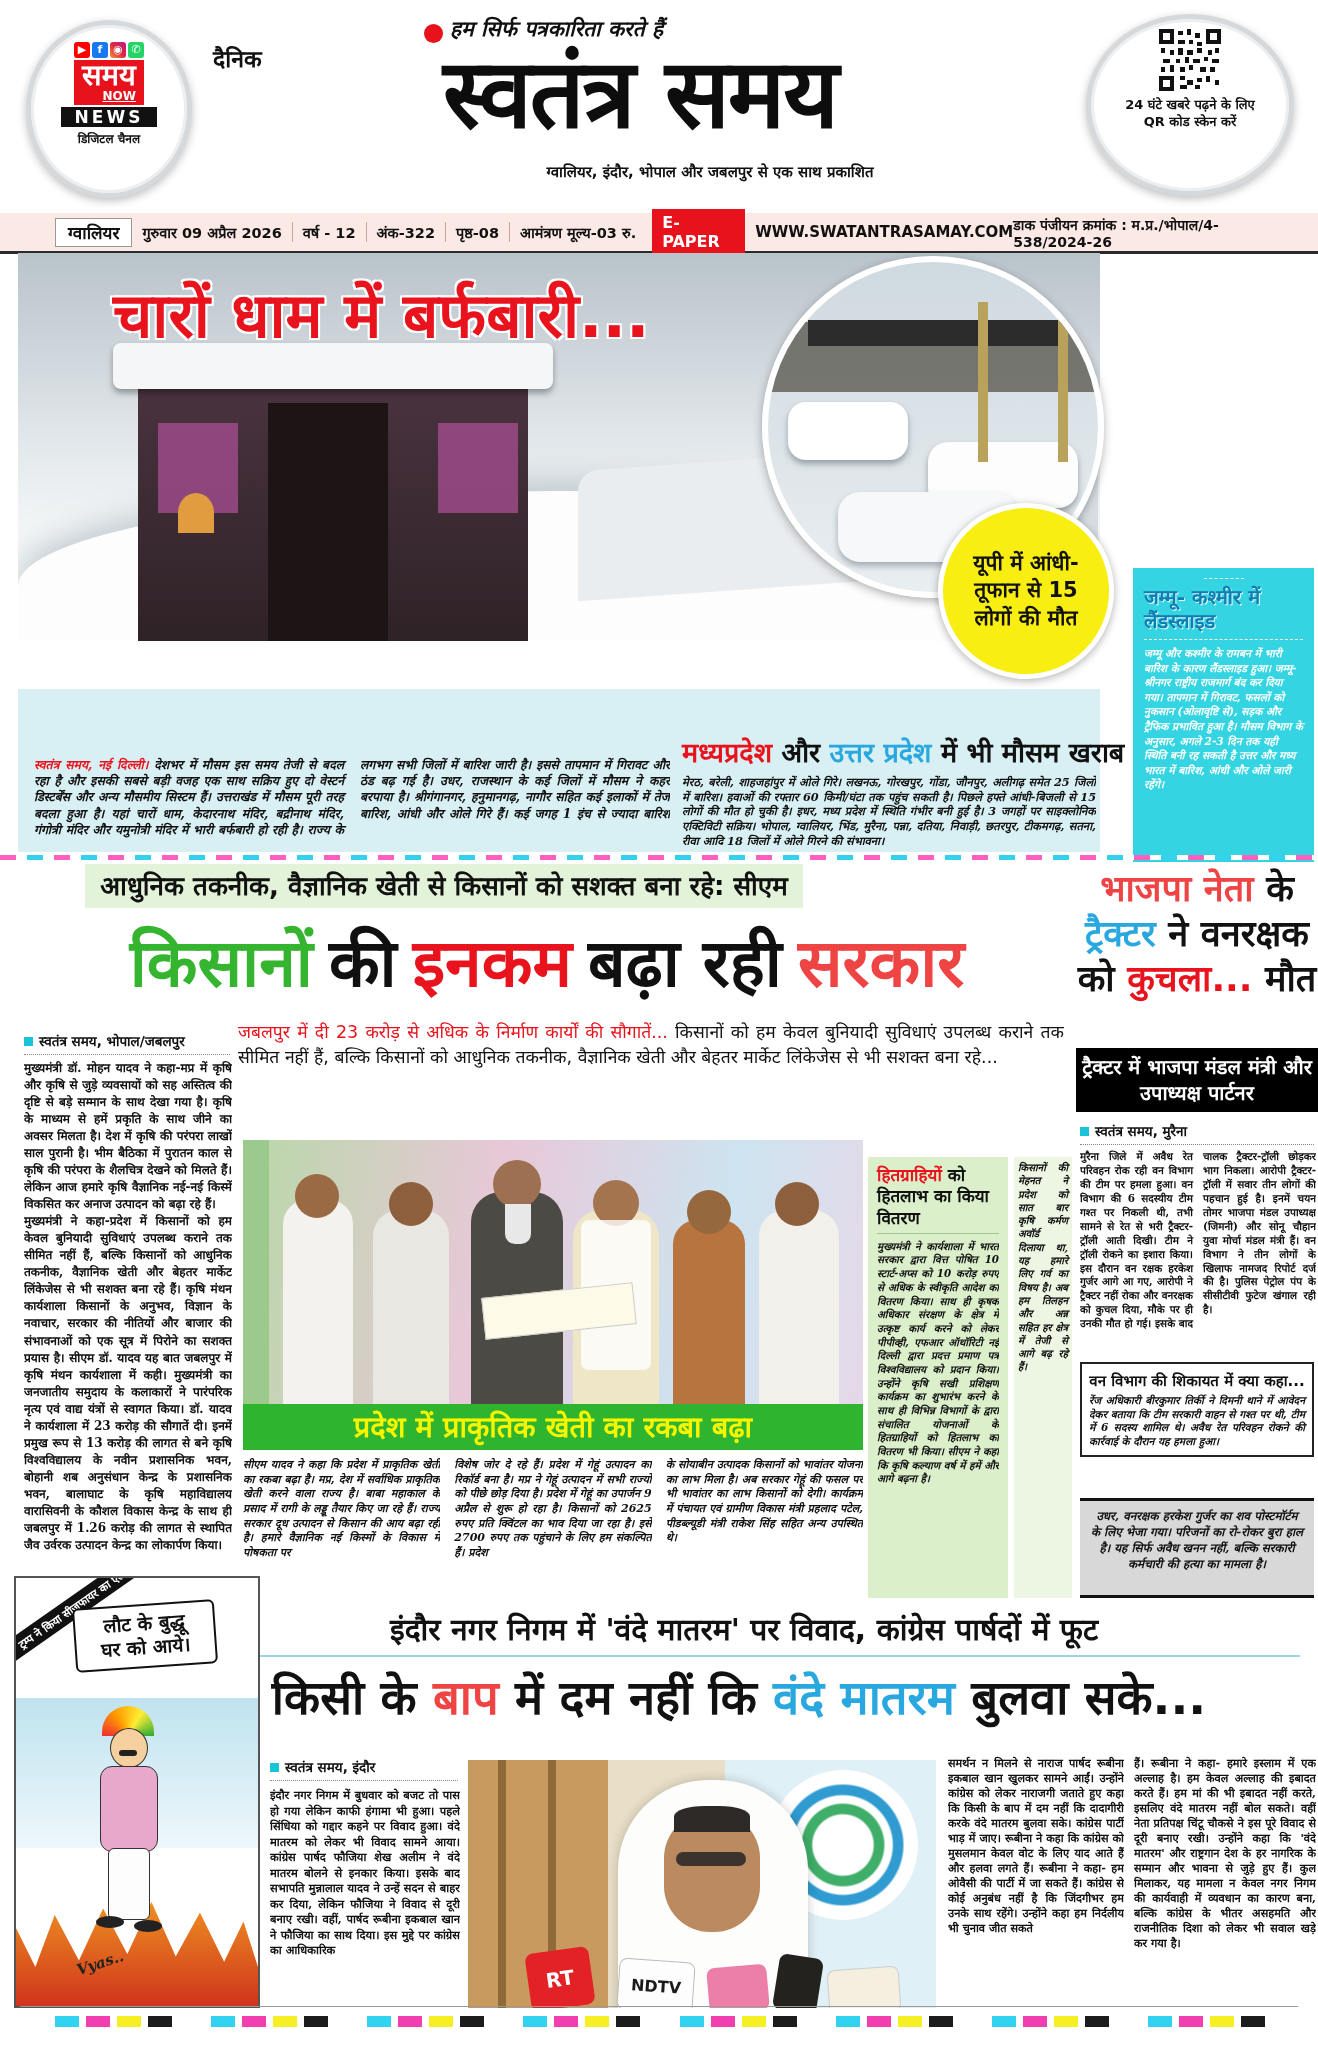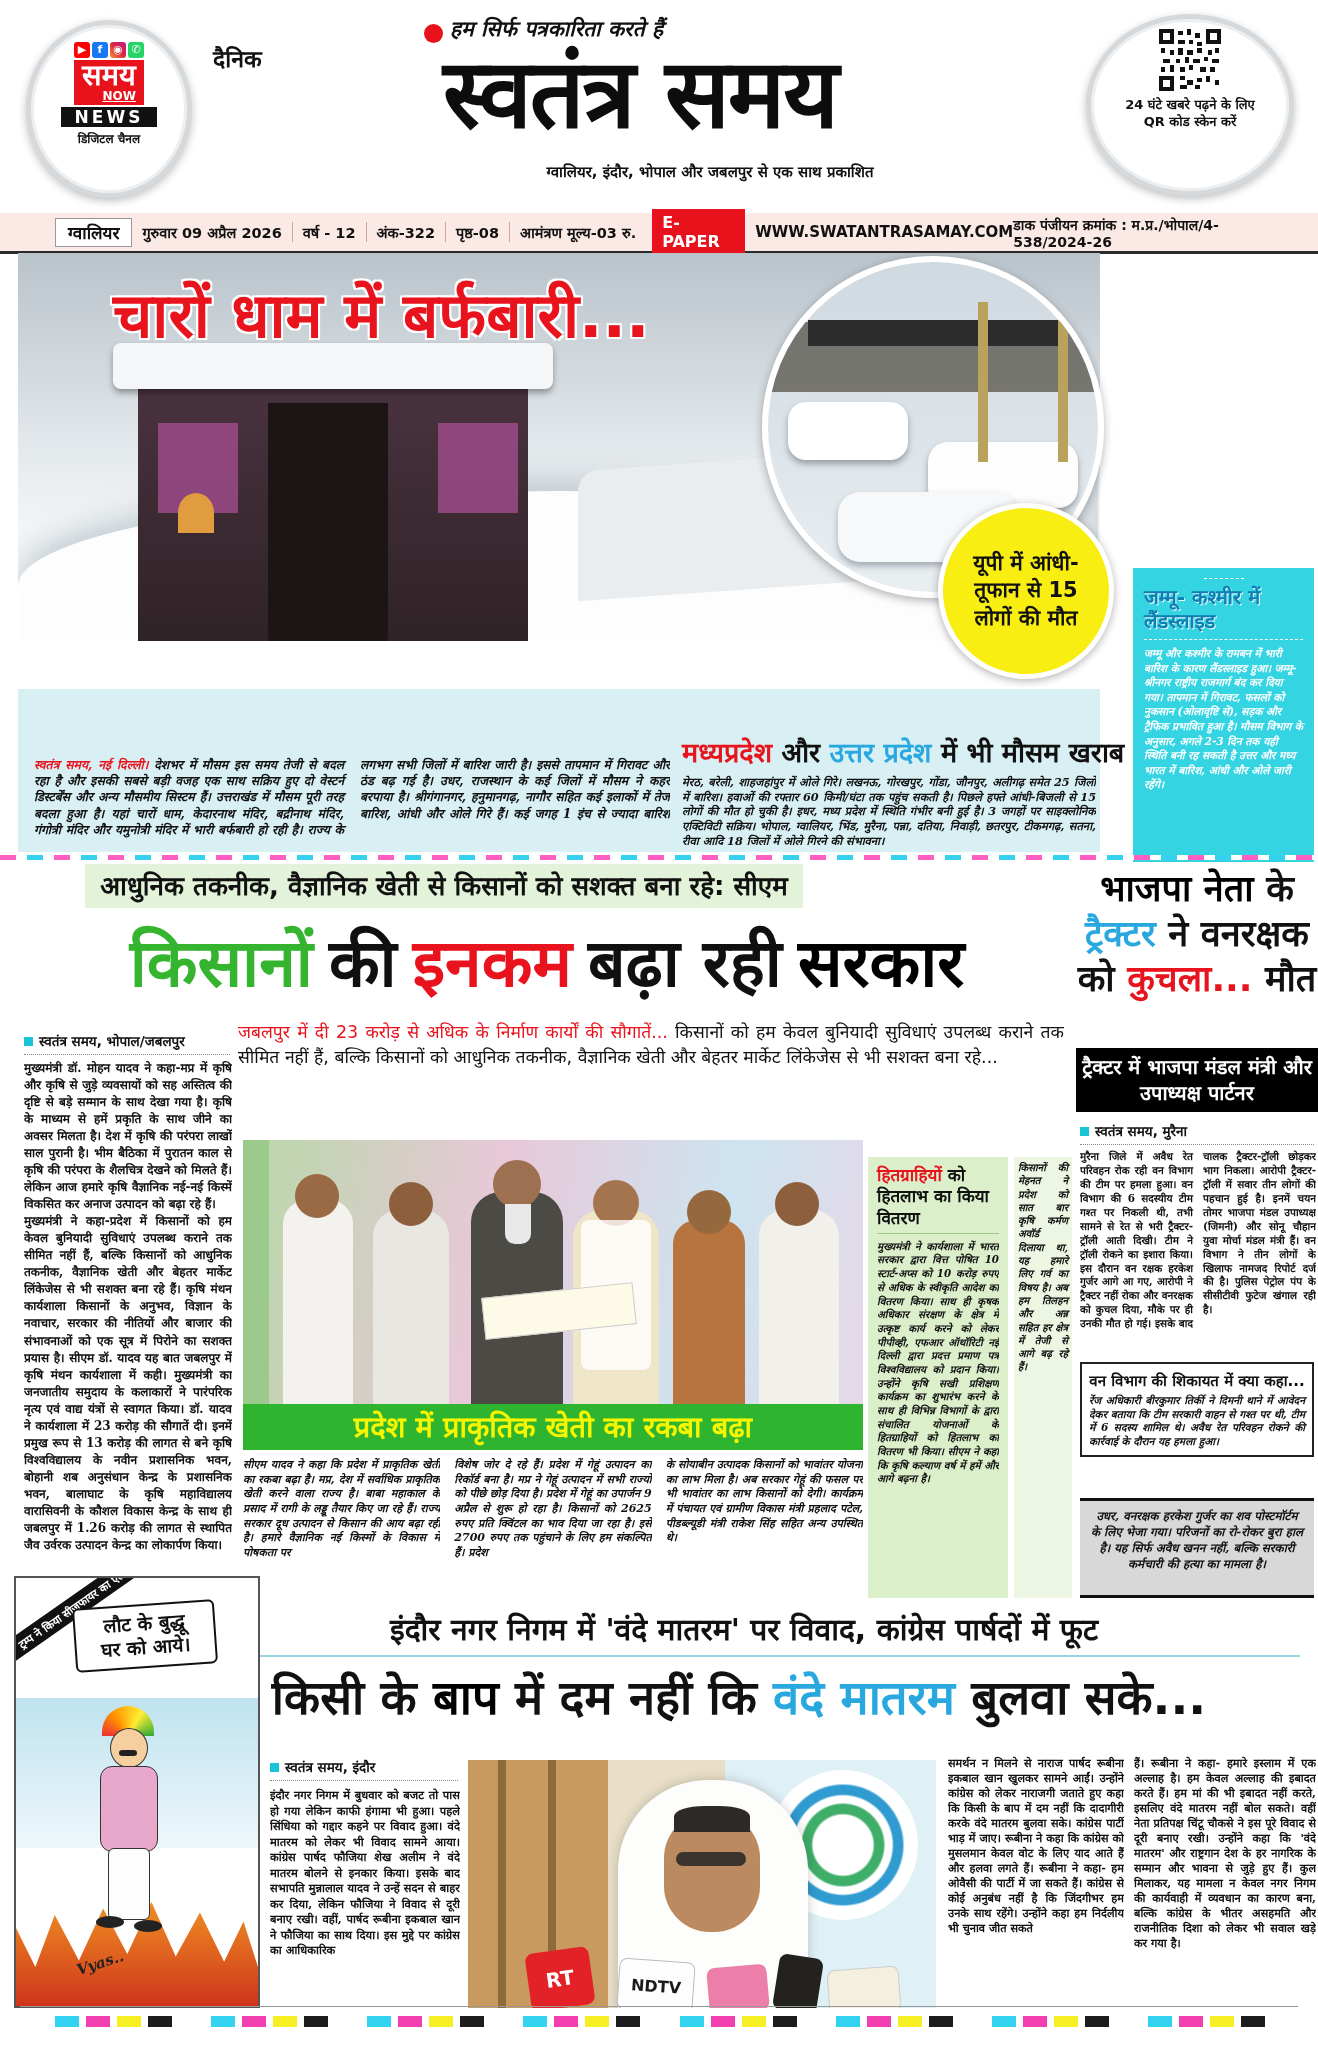--- a/index.html
+++ b/index.html
@@ -15,21 +15,21 @@
   .social i{display:inline-block;width:16px;height:16px;border-radius:3px;color:#fff;font-size:11px;line-height:16px;font-style:normal;font-weight:700;margin:0 1px;}
   .masthead{font-weight:900;letter-spacing:-2px;line-height:1;color:#0d0d0d;}
   .dateline{display:flex;align-items:center;background:#fbe9e6;border-bottom:3px solid #2b2b2b;}
   .seg{font-weight:700;font-size:14.5px;padding:0 10px;white-space:nowrap;}
   .seg + .seg{border-left:1px solid #c9a6a0;}
   .cmyk-dash{height:5px;background:repeating-linear-gradient(90deg,#ff5fc0 0 16px,#ffffff 16px 27px,#35d2f0 27px 43px,#ffffff 43px 54px);}
   .cmyk-group{display:flex;gap:7px;}
   .cmyk-group i{width:24px;height:11px;display:block;}
   .cmyk-group i:nth-child(1){background:#31d3f0;} .cmyk-group i:nth-child(2){background:#f23fb0;}
   .cmyk-group i:nth-child(3){background:#f5ef23;} .cmyk-group i:nth-child(4){background:#1c1c1c;}
-  .hl-red{color:#e8131c;} .hl-green{color:#35b52f;} .hl-mag{color:#000000;} .hl-blue{color:#29a8e0;} .hl-black{color:#101010;}
+  .hl-red{color:#e8131c;} .hl-green{color:#35b52f;} .hl-mag{color:#ef4444;} .hl-blue{color:#29a8e0;} .hl-black{color:#101010;}
   .boxtitle{font-weight:700;text-align:center;}
 </style>
 </head>
 <body>
 
 <div class="page">
 
   <div class="abs badge" style="left:26px;top:20px;width:156px;height:168px;">
     <div class="social" style="margin-top:13px;">
       <i style="background:#ff0000;">▶</i><i style="background:#1877f2;">f</i><i style="background:linear-gradient(45deg,#f09433,#dc2743,#bc1888);">◉</i><i style="background:#25d366;">✆</i>

